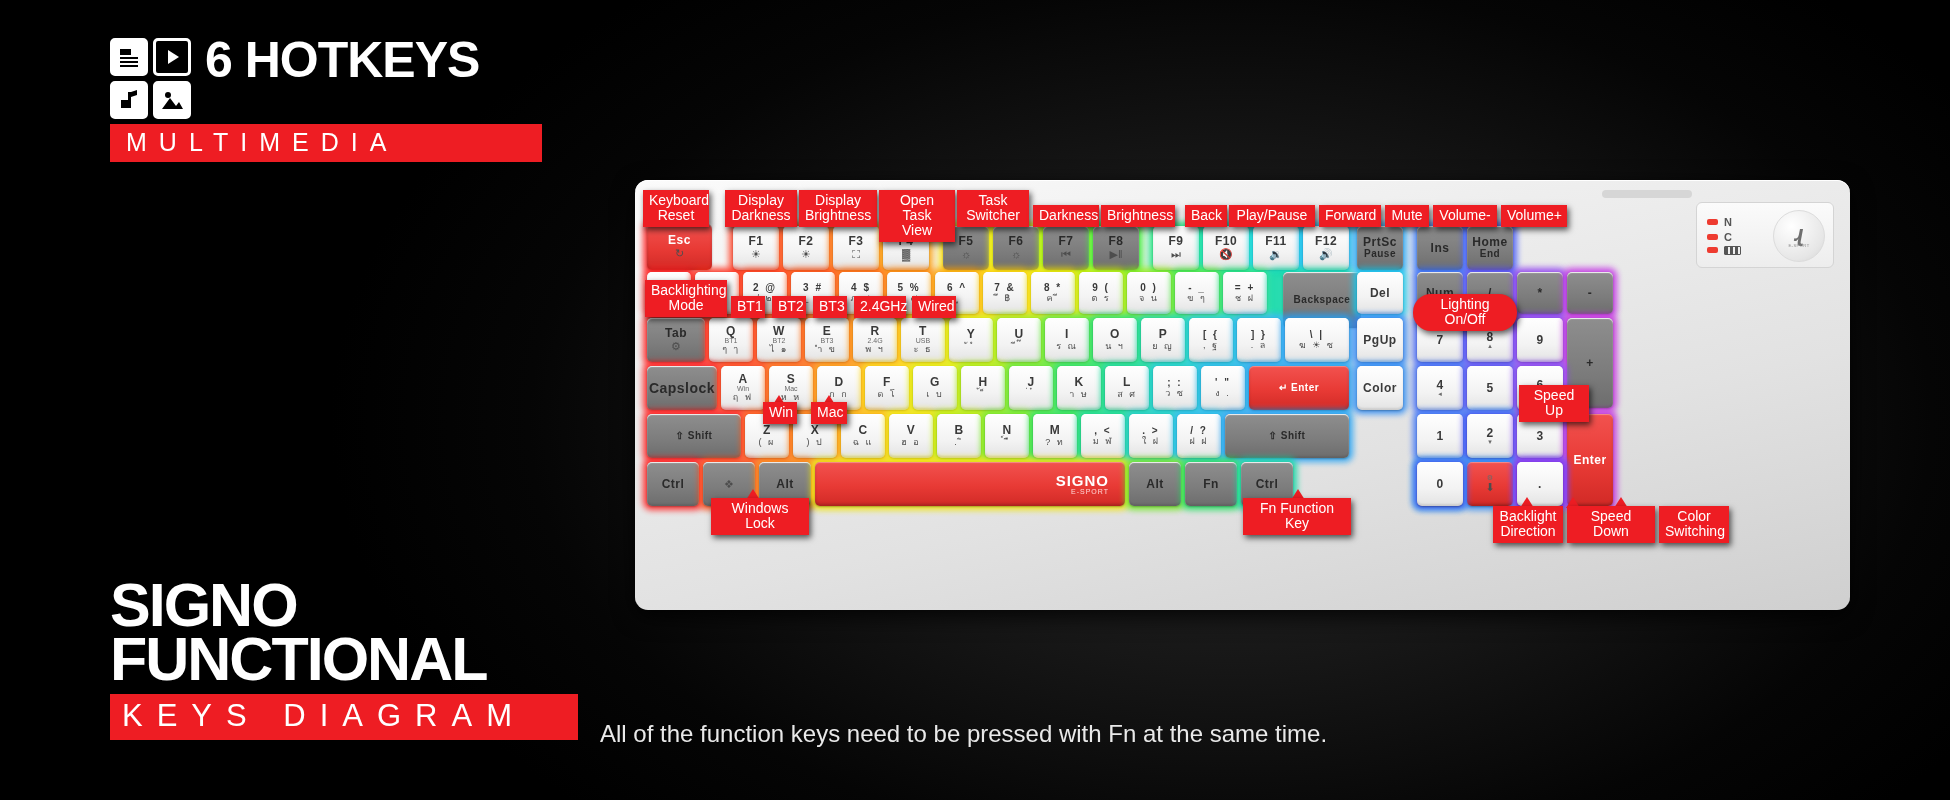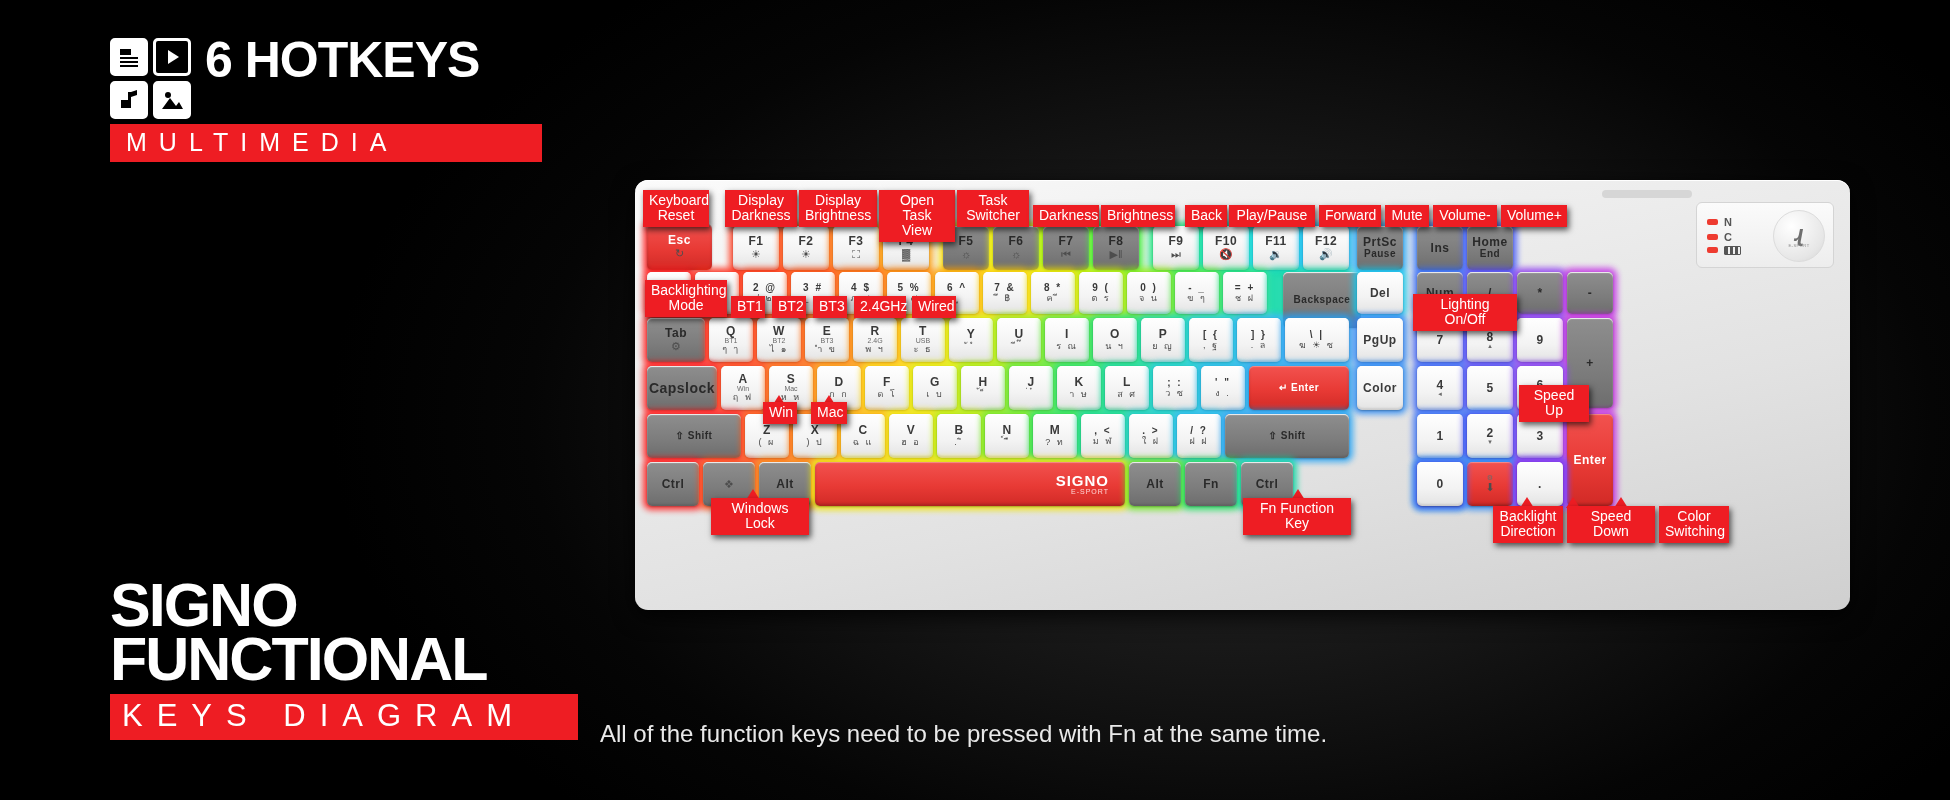--- a/index.html
+++ b/index.html
@@ -762,21 +762,21 @@
         <div class="arrow down" style="left: 146px; top: 123px;"></div>
         <div class="callout" style="left: 178px; top: 116px; width: 34px;">BT3</div>
         <div class="stem" style="left: 193px; top: 138px; height: 0px;"></div>
         <div class="arrow down" style="left: 187px; top: 123px;"></div>
         <div class="callout" style="left: 219px; top: 116px; width: 52px;">2.4GHz</div>
         <div class="stem" style="left: 243px; top: 138px; height: 0px;"></div>
         <div class="arrow down" style="left: 237px; top: 123px;"></div>
         <div class="callout" style="left: 277px; top: 116px; width: 44px;">Wired</div>
         <div class="stem" style="left: 297px; top: 138px; height: 0px;"></div>
         <div class="arrow down" style="left: 291px; top: 123px;"></div>
-        <div class="callout" style="left: 778px; top: 114px; width: 104px;">Lighting On/Off</div>
+        <div class="callout" style="left: 778px; top: 114px; width: 104px; border-radius: 18px;">Lighting On/Off</div>
         <div class="stem" style="left: 827px; top: 136px; height: 0px;"></div>
         <div class="arrow down" style="left: 821px; top: 123px;"></div>
         <div class="callout" style="left: 128px; top: 222px; width: 34px;">Win</div>
         <div class="stem" style="left: 143px; top: 224px; height: 0px;"></div>
         <div class="arrow up" style="left: 137px; top: 215px;"></div>
         <div class="callout" style="left: 176px; top: 222px; width: 36px;">Mac</div>
         <div class="stem" style="left: 193px; top: 224px; height: 0px;"></div>
         <div class="arrow up" style="left: 187px; top: 215px;"></div>
         <div class="callout" style="left: 76px; top: 318px; width: 98px;">Windows Lock</div>
         <div class="stem" style="left: 117px; top: 318px; height: 0px;"></div>

